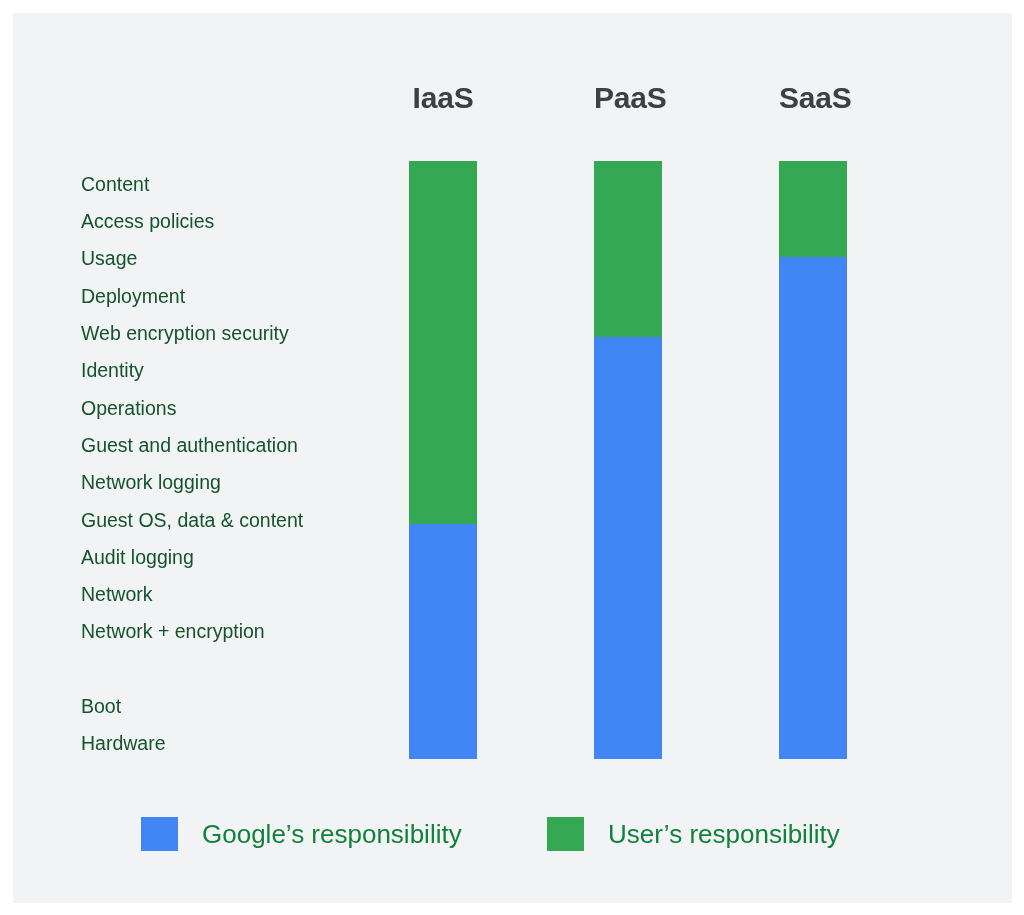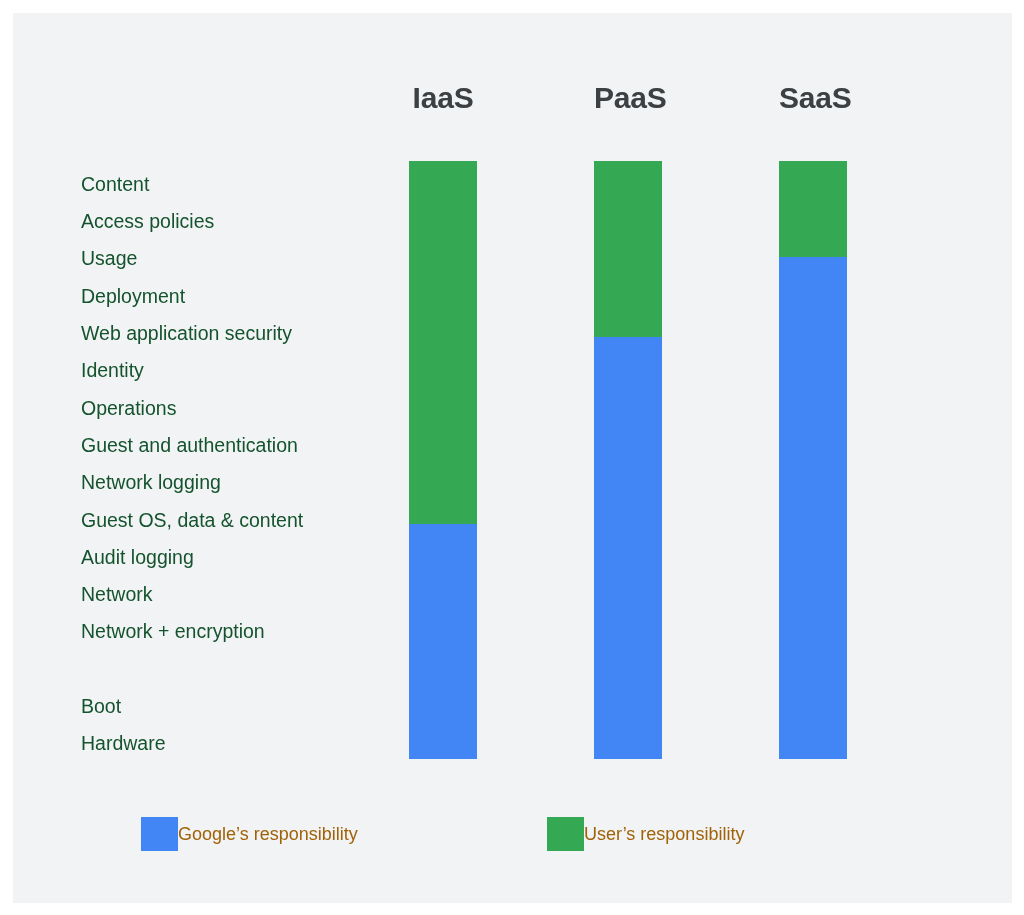--- a/index.html
+++ b/index.html
@@ -89,42 +89,43 @@
   .legend-swatch {
     width: 37px;
     height: 34px;
     flex: 0 0 auto;
   }
 
   .legend-swatch.blue  { background: #4285f4; }
   .legend-swatch.green { background: #34a853; }
 
   .legend-text {
-    font-size: 18px;
-    color: #a16207;
+    margin-left: 24px;
+    font-size: 26px;
+    color: #15803d;
     line-height: 34px;
     white-space: nowrap;
   }
 </style>
 </head>
 <body>
 
 <div id="figure-root">
 
   <div class="panel"></div>
 
   <div class="col-header" style="left:409px;">IaaS</div>
   <div class="col-header" style="left:594px;">PaaS</div>
   <div class="col-header" style="left:779px;">SaaS</div>
 
   <div class="row-label" style="top:172px;">Content</div>
   <div class="row-label" style="top:209px;">Access policies</div>
   <div class="row-label" style="top:246px;">Usage</div>
   <div class="row-label" style="top:284px;">Deployment</div>
-  <div class="row-label" style="top:321px;">Web application security</div>
+  <div class="row-label" style="top:321px;">Web encryption security</div>
   <div class="row-label" style="top:358px;">Identity</div>
   <div class="row-label" style="top:396px;">Operations</div>
   <div class="row-label" style="top:433px;">Guest and authentication</div>
   <div class="row-label" style="top:470px;">Network logging</div>
   <div class="row-label" style="top:508px;">Guest OS, data &amp; content</div>
   <div class="row-label" style="top:545px;">Audit logging</div>
   <div class="row-label" style="top:582px;">Network</div>
   <div class="row-label" style="top:619px;">Network + encryption</div>
   <div class="row-label" style="top:694px;">Boot</div>
   <div class="row-label" style="top:731px;">Hardware</div>

